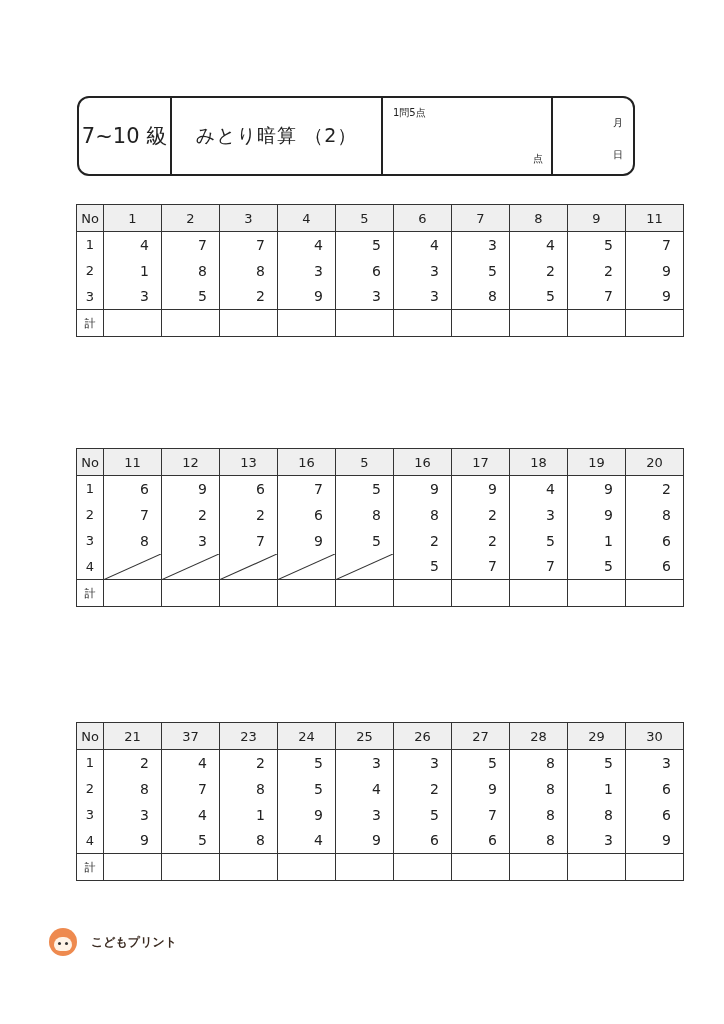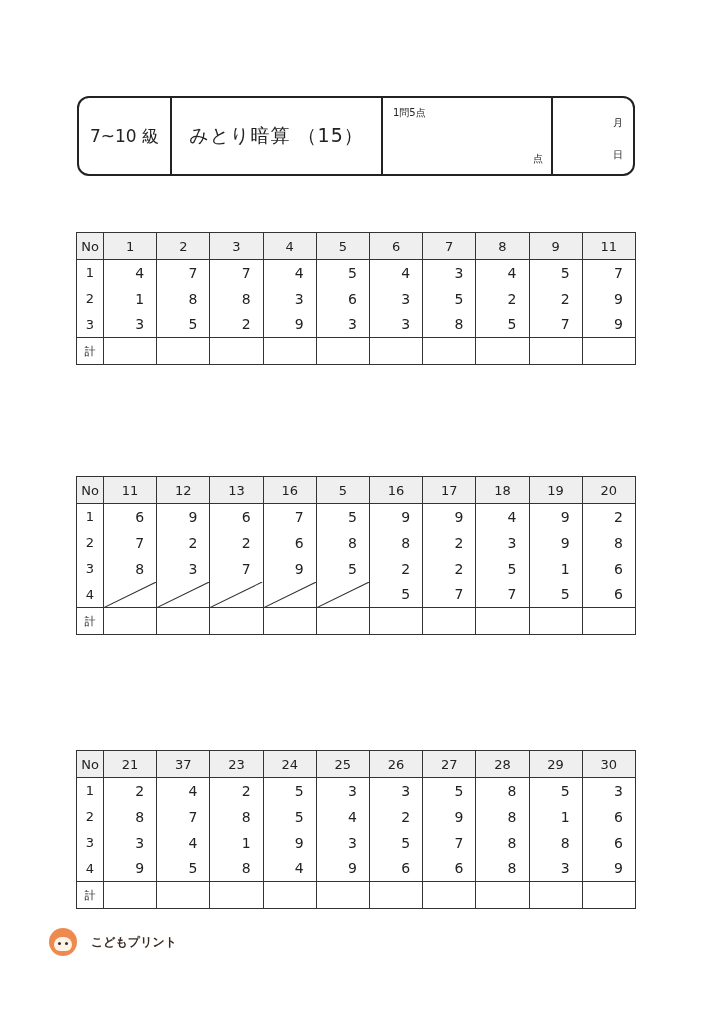--- a/index.html
+++ b/index.html
@@ -5,33 +5,32 @@
   * { box-sizing: border-box; margin: 0; padding: 0; }
   html, body { width: 724px; height: 1024px; background: #ffffff; overflow: hidden; }
   body { position: relative; font-family: "DejaVu Sans", sans-serif; color: #222; }
 
   .header {
     position: absolute; left: 77px; top: 96px; width: 558px; height: 80px;
     border: 2px solid #222; border-radius: 12px; display: flex;
   }
   .header > div { border-right: 2px solid #222; position: relative; height: 100%; }
   .header > div:last-child { border-right: none; }
-  .h-grade { width: 93px; display: flex; align-items: center; justify-content: center; font-size: 17px; }
+  .h-grade { width: 93px; display: flex; align-items: center; justify-content: center; font-size: 21px; }
   .h-title { width: 211px; display: flex; align-items: center; justify-content: center; font-size: 19px; letter-spacing: 1px; }
   .h-score { width: 170px; padding-left: 20px; }
   .h-score .per { position: absolute; left: 10px; top: 8px; font-size: 10px; }
   .h-score .pt { position: absolute; right: 8px; bottom: 8px; font-size: 10px; }
   .h-date { flex: 1; }
   .h-date .m { position: absolute; right: 10px; top: 18px; font-size: 10px; }
   .h-date .d { position: absolute; right: 10px; bottom: 12px; font-size: 10px; }
 
   table.grid {
-    position: absolute; left: 76px; width: 560px; border-collapse: collapse; table-layout: fixed;
+    position: absolute; left: 76px; width: 608px; border-collapse: collapse; table-layout: fixed;
     font-size: 14px;
-    margin-top: 28px;
   }
   table.grid td, table.grid th { border: 1.3px solid #333; }
   table.grid col.c0 { width: 27px; }
   table.grid th { background: #efefef; font-weight: normal; height: 27px; font-size: 13px; text-align: center; }
   table.grid td { height: 26px; text-align: right; padding-right: 12px; position: relative; }
   table.grid td.rl { text-align: center; padding: 0; font-size: 13px; }
   table.grid tr.sum td { height: 27px; }
   table.grid tr.sum td.rl { font-size: 11px; }
   table.grid tbody tr.data td { border-top: none; border-bottom: none; }
   table.grid tbody tr.data.first td { border-top: 1.3px solid #333; }
@@ -45,21 +44,21 @@
   .logo .txt { font-size: 12px; font-weight: bold; color: #3a2a20; }
 </style>
 </head>
 <body>
 
 <div class="header">
   <div class="h-grade">
       <span>7~10 級</span>
     </div>
   <div class="h-title">
-      <span>みとり暗算 （15）</span>
+      <span>みとり暗算 （2）</span>
     </div>
   <div class="h-score">
     <span class="per">1問5点</span>
     <span class="pt">点</span>
   </div>
   <div class="h-date">
     <span class="m">月</span>
     <span class="d">日</span>
   </div>
 </div>

